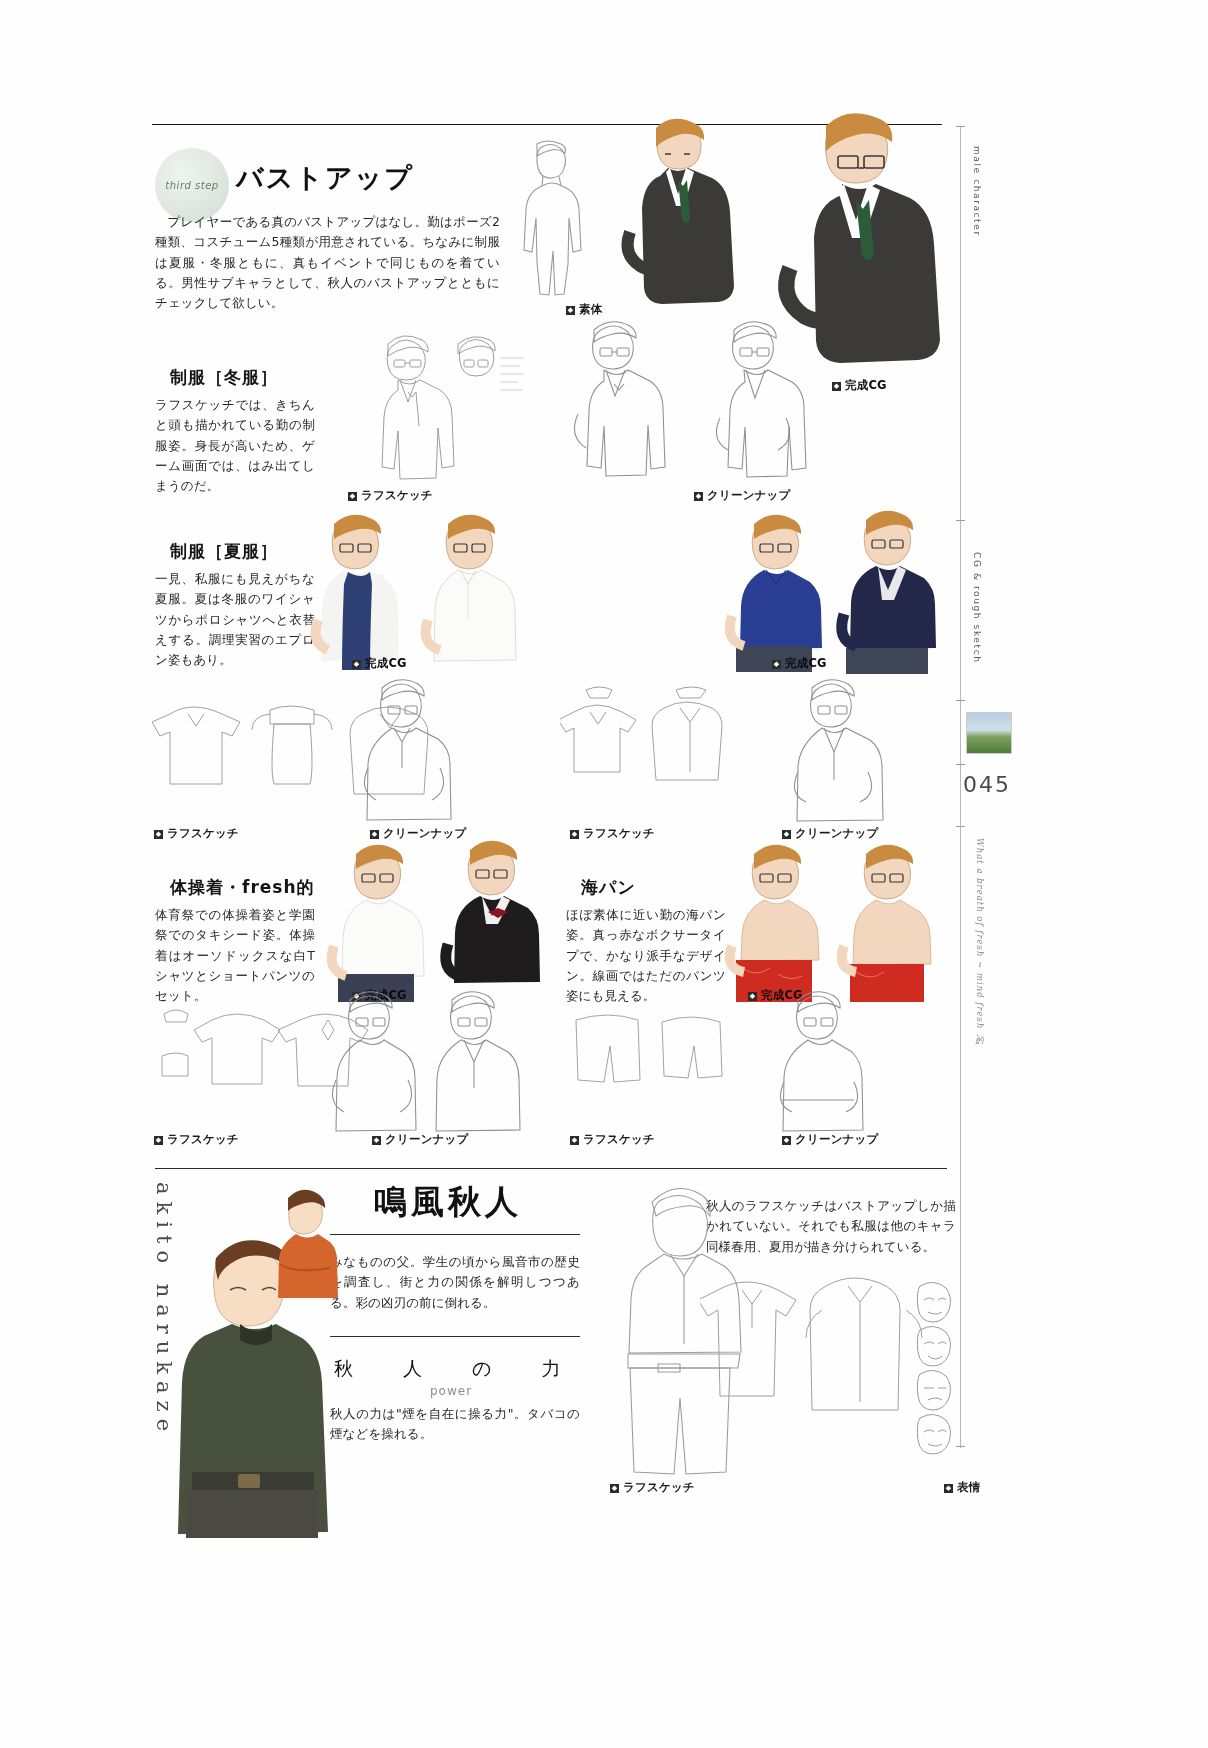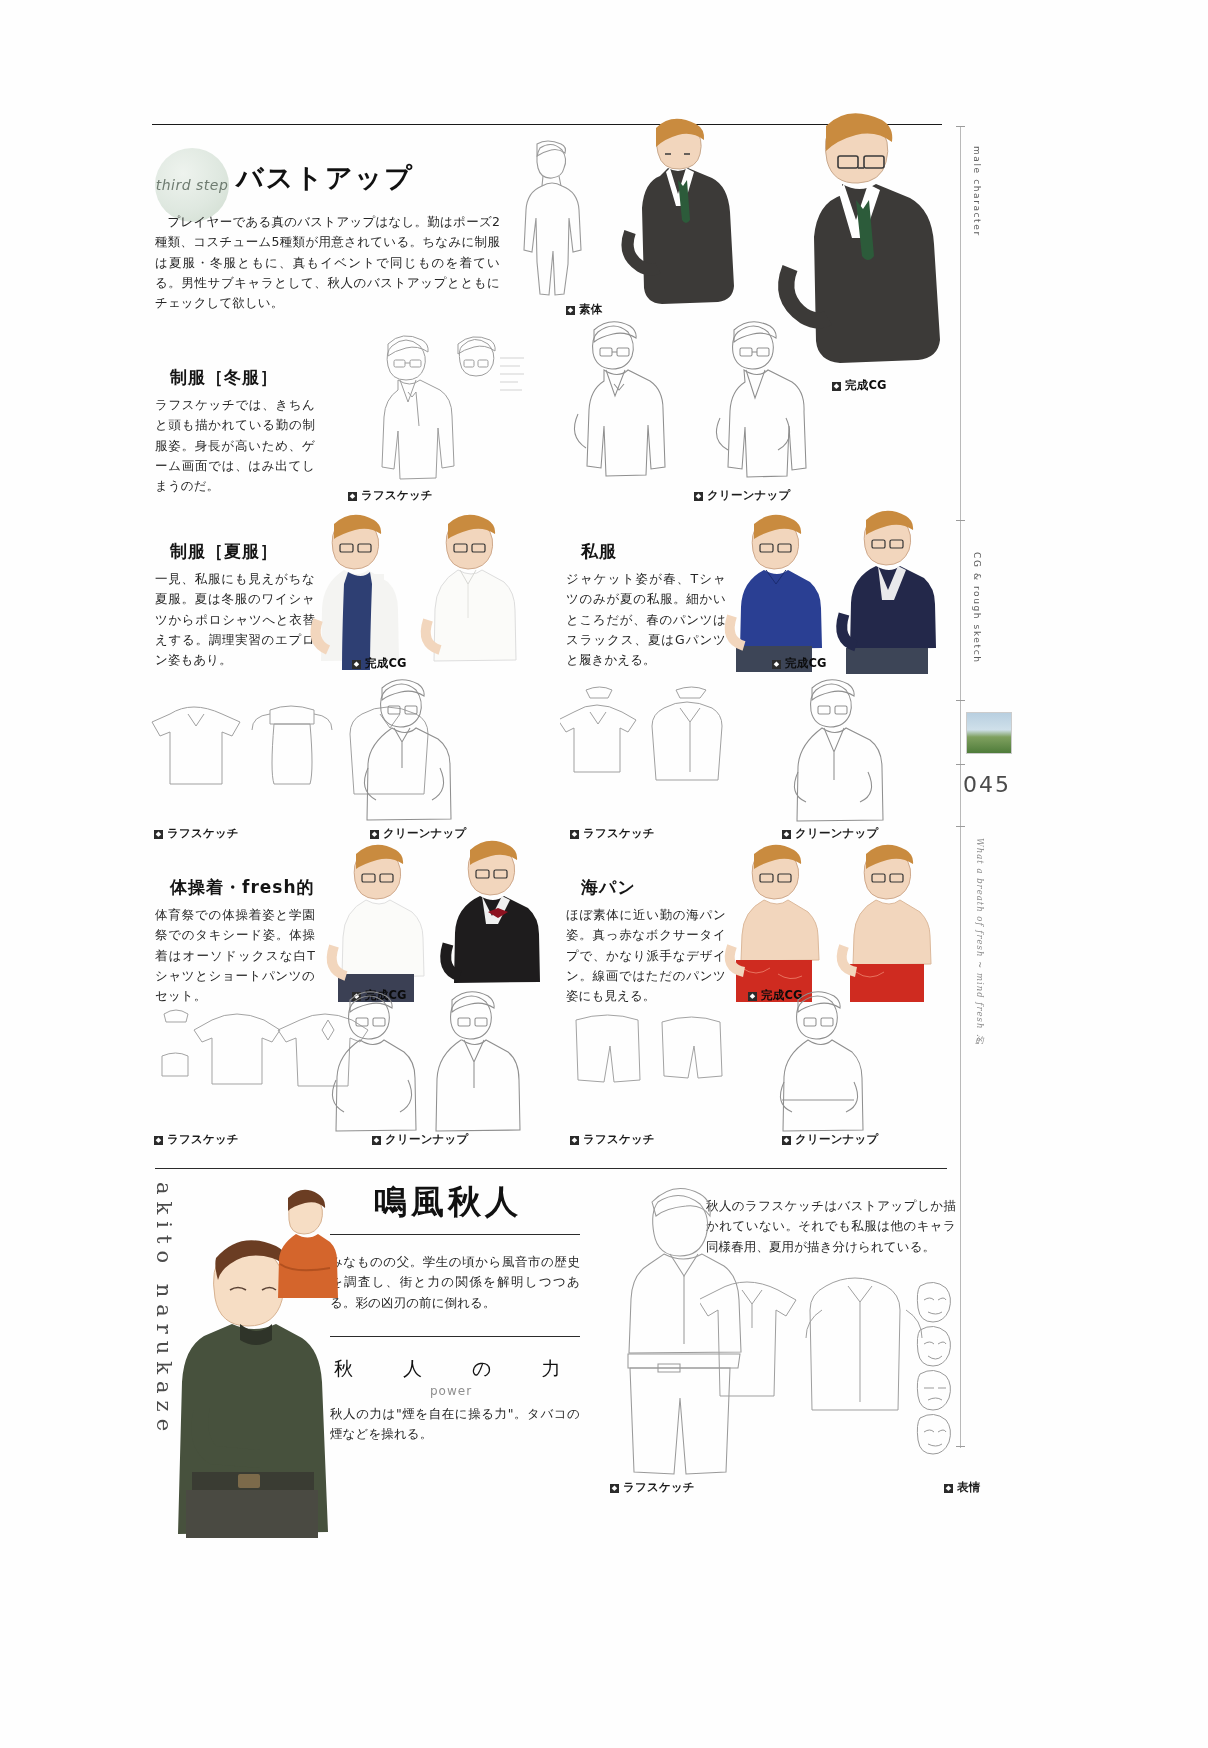--- a/index.html
+++ b/index.html
@@ -63,21 +63,21 @@
     background: #1a1a1a;
   }
   .step-badge {
     left: 155px; top: 148px;
     width: 74px; height: 74px;
     border-radius: 50%;
     background: radial-gradient(circle at 38% 34%, #eef3ee 0%, #dfe8e0 55%, #cfdccf 100%);
     display: flex; align-items: center; justify-content: center;
   }
   .step-badge span {
-    font-size: 14px;
+    font-size: 10px;
     color: #6e7b70;
     letter-spacing: .5px;
     font-style: italic;
   }
   .page-heading {
     left: 236px; top: 160px;
     font-size: 27px;
     font-weight: bold;
     letter-spacing: 2px;
     color: #111;
@@ -323,24 +323,20 @@
       <path d="M46 58 q14 8 24 0 l22 12 q11 10 11 28 l1 50 l-82 1 l1 -52 q1 -26 23 -39z" fill="#fbfbf9" stroke="#ddd"></path>
       <path d="M48 58 l8 14 l8 -14" fill="none" stroke="#d8d8d4"></path>
       <path d="M56 72 l0 34" stroke="#e2e2de" fill="none"></path>
       <path d="M16 108 q-8 24 12 30" stroke="#f2d6bd" stroke-width="10" fill="none"></path>
     </svg>
   </div>
   <div class="abs cap cg" style="left:352px; top:656px;">
     <span class="mk">◆</span><span>完成CG</span>
   </div>
 
-  <div class="sec-block" style="left:566px; top:540px;">
-    <div class="sec-title jp">私服</div>
-    <div class="body-text jp">ジャケット姿が春、Tシャツのみが夏の私服。細かいところだが、春のパンツはスラックス、夏はGパンツと履きかえる。</div>
-  </div>
 
   <div class="art" style="left:718px; top:512px; width:110px; height:160px;">
     <svg viewBox="0 0 110 160" width="110" height="160">
       <path d="M40 14 q18 -12 34 0 q10 12 5 28 q-6 15 -23 15 q-18 -1 -21 -18 q-3 -18 5 -25z" fill="#f2d6bd" stroke="#cfa98c"></path>
       <path d="M36 12 q18 -16 40 -4 q8 5 7 14 q-12 -8 -26 -4 q-14 4 -21 9z" fill="#c98b3f"></path>
       <rect x="42" y="32" width="13" height="8" rx="1.6" fill="none" stroke="#333" stroke-width="1.2"></rect>
       <rect x="60" y="32" width="13" height="8" rx="1.6" fill="none" stroke="#333" stroke-width="1.2"></rect>
       <path d="M46 58 q14 8 24 0 l22 12 q11 10 11 26 l1 40 l-82 1 l1 -42 q1 -26 23 -37z" fill="#2a3f93"></path>
       <path d="M48 58 l10 14 l10 -14" fill="none" stroke="#1b2c70"></path>
       <rect x="18" y="134" width="76" height="26" fill="#3d4557"></rect>

